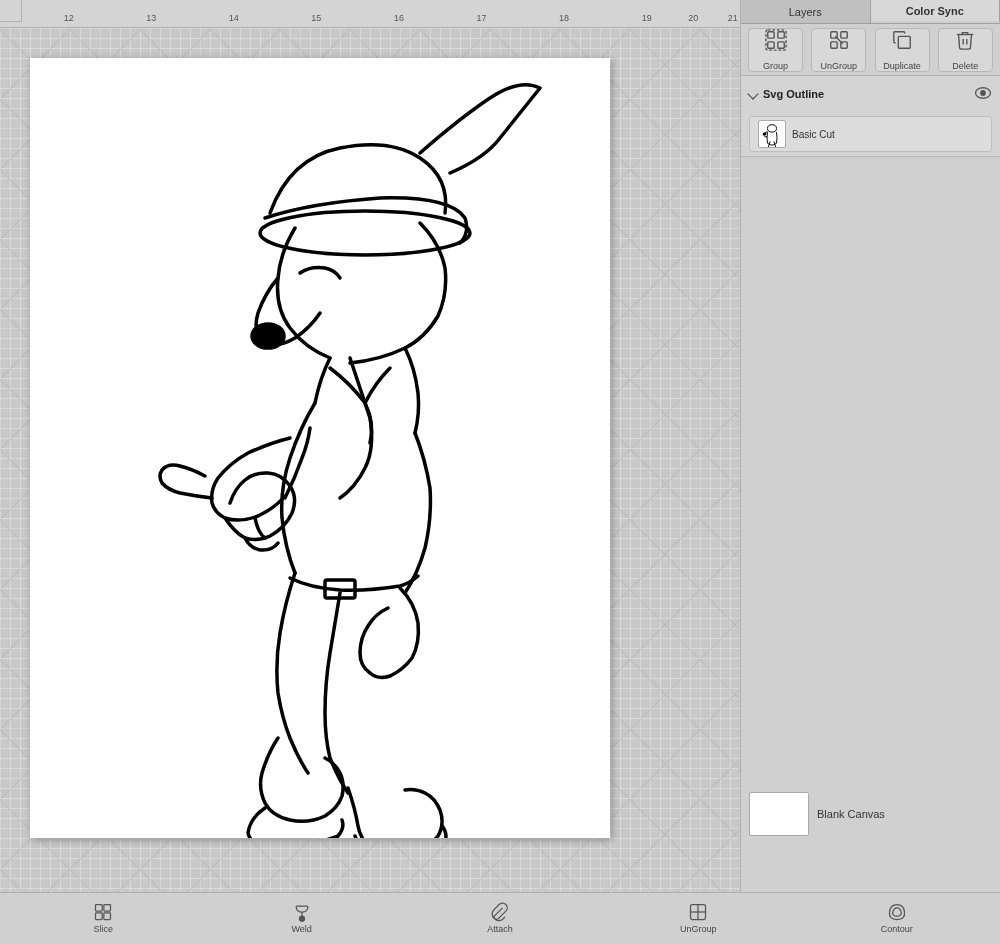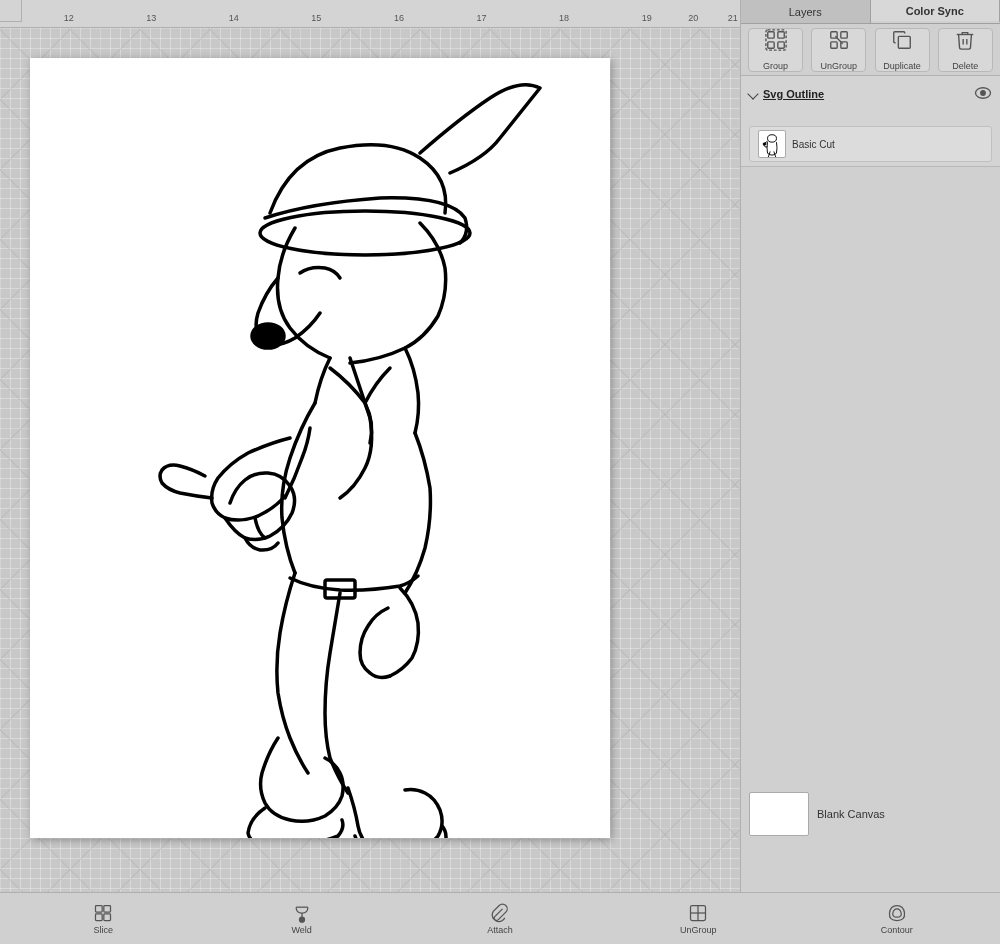--- a/index.html
+++ b/index.html
@@ -210,37 +210,36 @@
       align-items: center;
       gap: 4px;
       padding: 4px 0;
     }
 
     .layer-title {
       font-weight: 600;
       font-size: 11px;
       color: #222;
       flex: 1;
-      text-decoration: underline;
     }
 
     .eye-icon {
       cursor: pointer;
       color: #555;
     }
 
     .layer-item {
       display: flex;
       align-items: center;
       gap: 6px;
       padding: 3px 8px;
       background: #dcdcdc;
       border: 1px solid #c0c0c0;
       border-radius: 3px;
-      margin-top: 18px;
+      margin-top: 8px;
       cursor: pointer;
     }
 
     .layer-thumb {
       width: 28px;
       height: 28px;
       background: white;
       border: 1px solid #aaa;
       border-radius: 2px;
       display: flex;
@@ -282,21 +281,21 @@
     
     .bottom-toolbar {
       position: absolute;
       bottom: 0;
       left: 0;
       right: 0;
       height: 52px;
       background: #d0d0d0;
       border-top: 1px solid #b0b0b0;
       display: flex;
-      align-items: center;
+      align-items: flex-end;
       justify-content: space-around;
       padding: 4px;
     }
 
     .bottom-btn {
       display: flex;
       flex-direction: column;
       align-items: center;
       justify-content: center;
       width: 48px;

